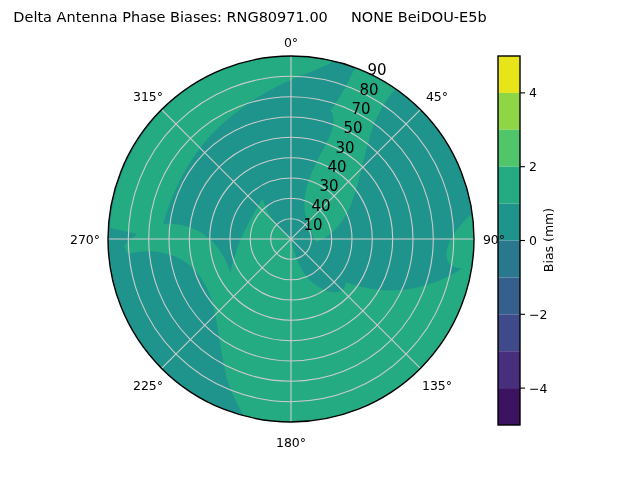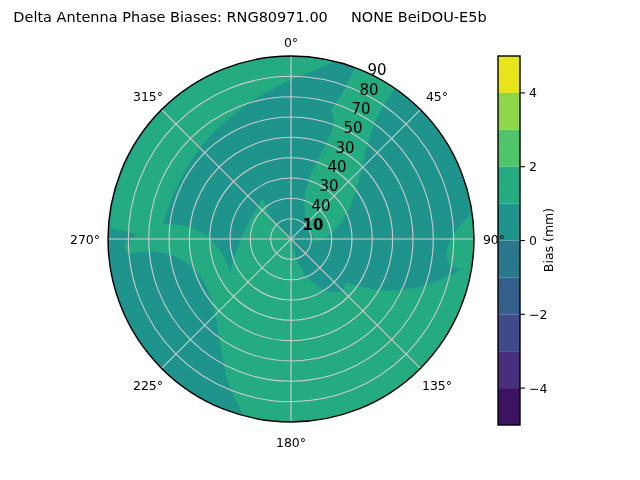--- a/index.html
+++ b/index.html
@@ -198,21 +198,21 @@
     <div class="angle-label" style="left:291px; top:42px;">0°</div>
     <div class="angle-label" style="left:437px; top:96px;">45°</div>
     <div class="angle-label" style="left:494px; top:239px;">90°</div>
     <div class="angle-label" style="left:437px; top:385px;">135°</div>
     <div class="angle-label" style="left:291px; top:442px;">180°</div>
     <div class="angle-label" style="left:148px; top:385px;">225°</div>
     <div class="angle-label" style="left:85px; top:239px;text-align:right;">270°</div>
     <div class="angle-label" style="left:148px; top:96px;">315°</div>
 
     
-    <div class="radial-label" style="left:313px; top:213px;font-weight:bold;">10</div>
+    <div class="radial-label" style="left:313px; top:213px;">10</div>
     <div class="radial-label" style="left:321px; top:194px;">40</div>
     <div class="radial-label" style="left:329px; top:174px;text-align:right;">30</div>
     <div class="radial-label" style="left:337px; top:155px;text-align:right;">40</div>
     <div class="radial-label" style="left:345px; top:136px;">30</div>
     <div class="radial-label" style="left:353px; top:116px;">50</div>
     <div class="radial-label" style="left:361px; top:97px;text-align:right;">70</div>
     <div class="radial-label" style="left:369px; top:78px;">80</div>
     <div class="radial-label" style="left:377px; top:58px;">90</div>
   </div>
 

